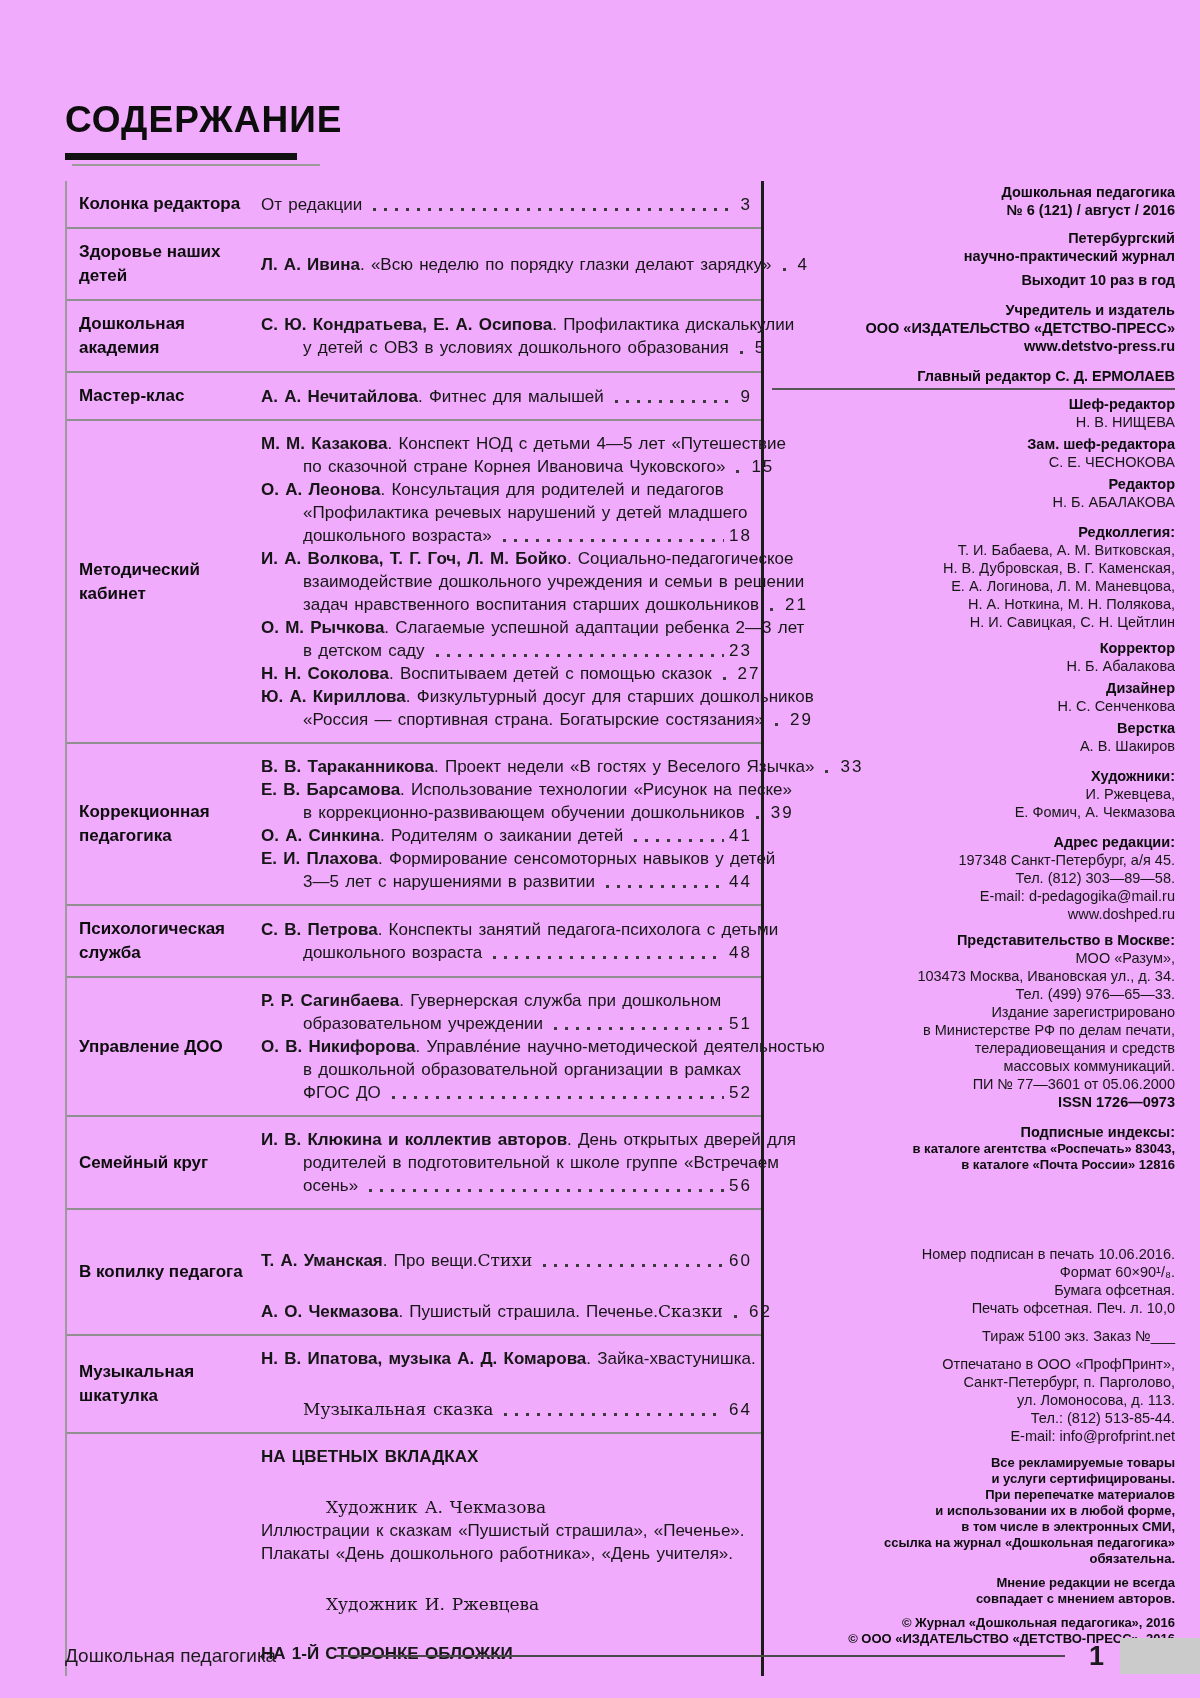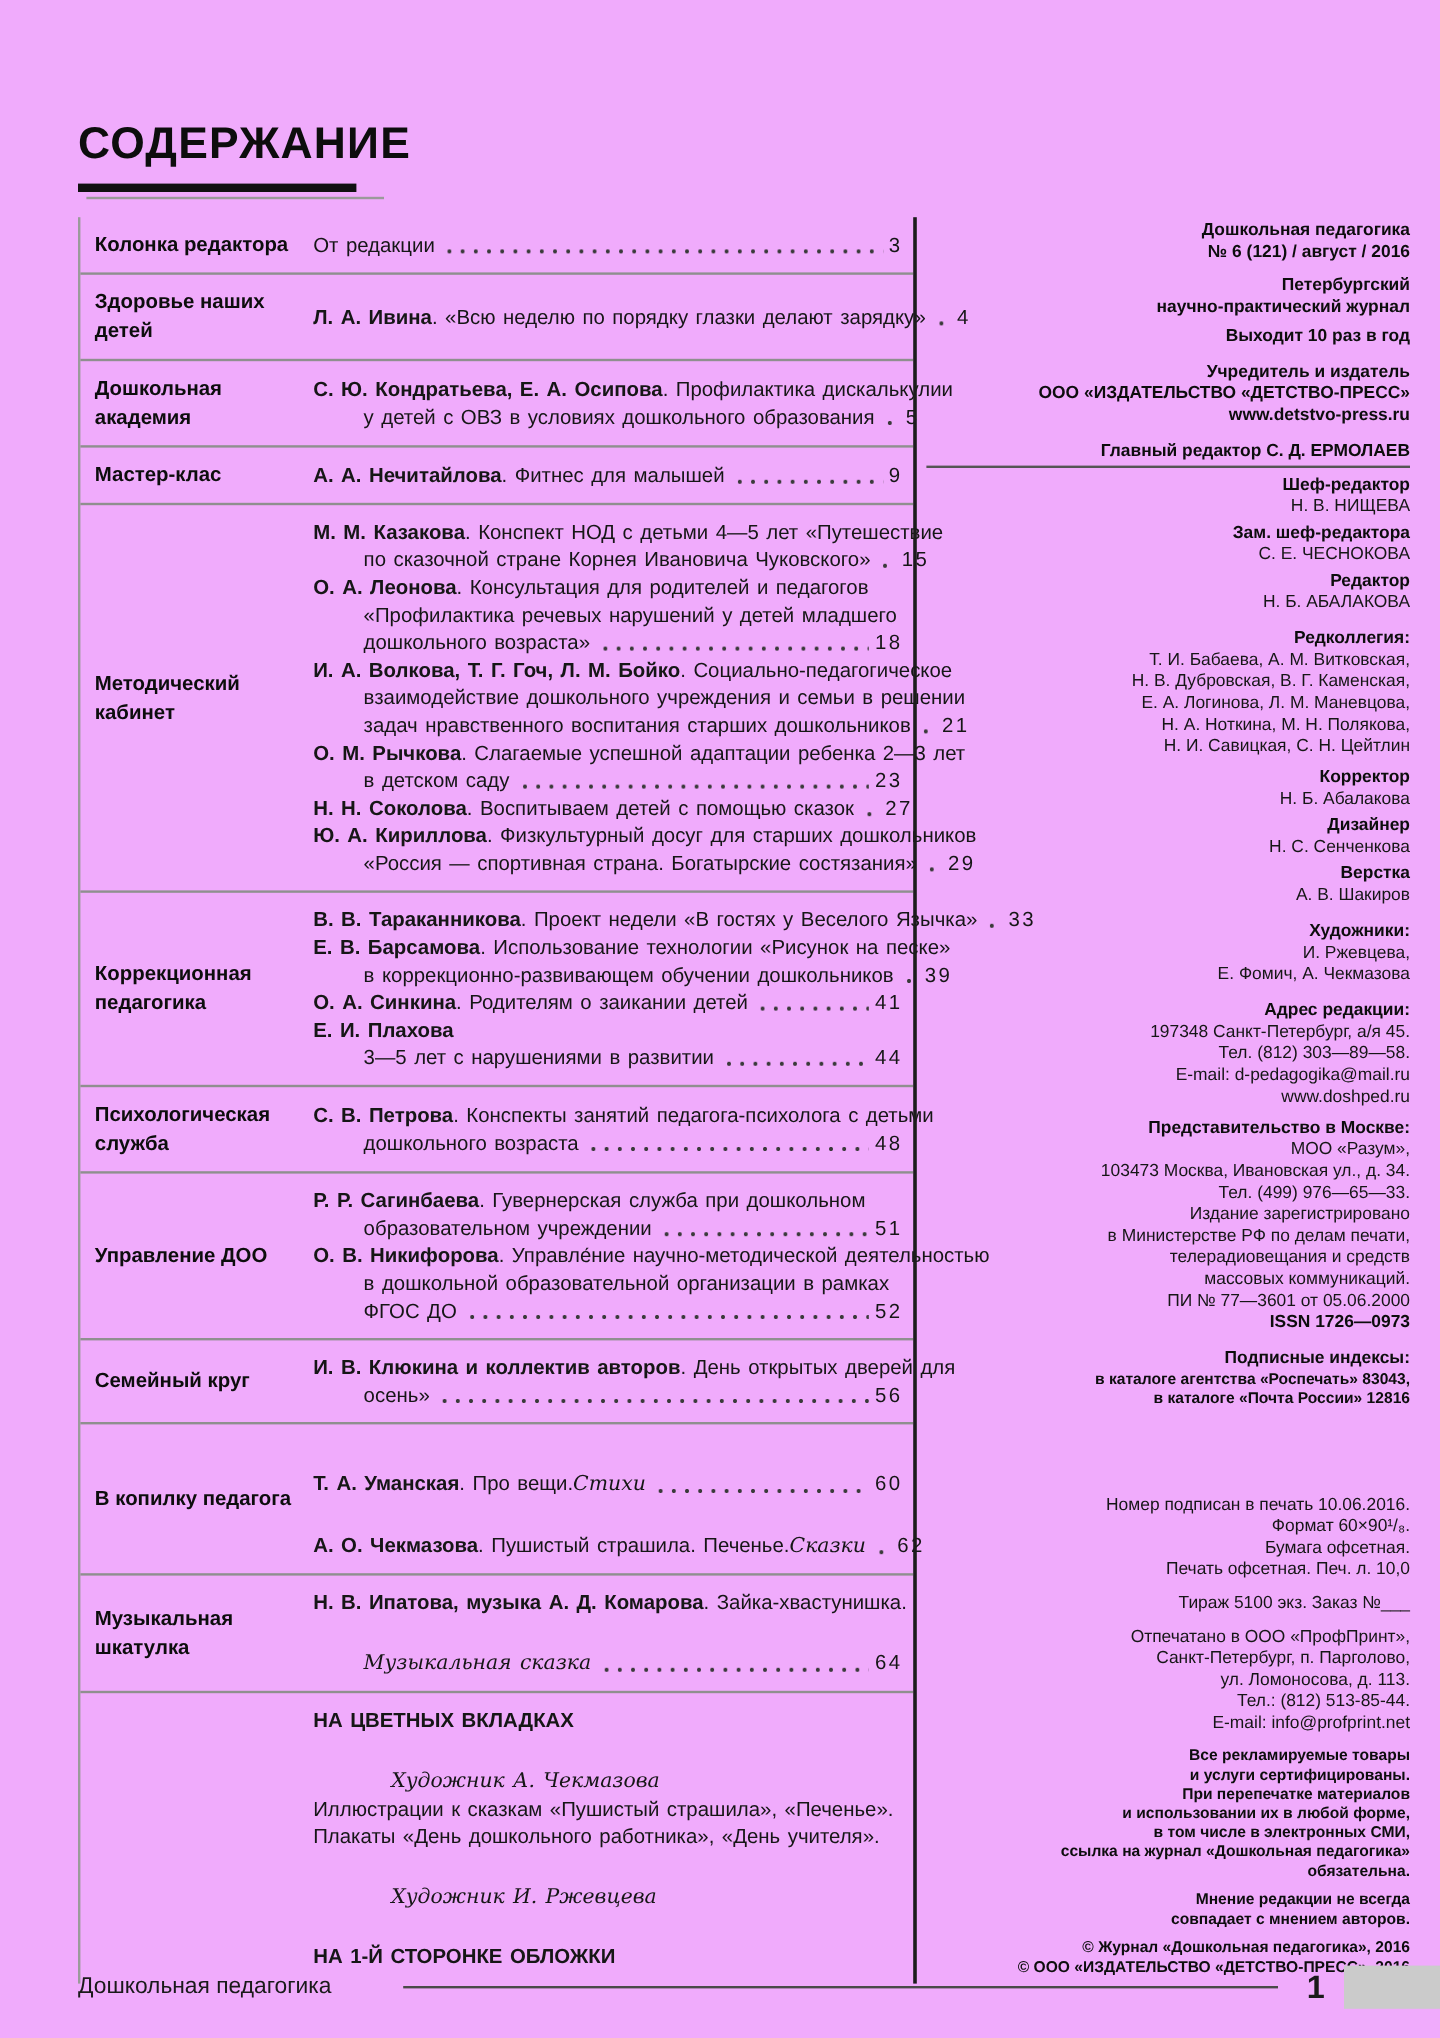--- a/index.html
+++ b/index.html
@@ -31,21 +31,21 @@
   }
   .toc-entries{flex:1;padding-right:9px;min-width:0;}
   .toc-line{
     display:flex;align-items:baseline;white-space:nowrap;
     font-size:17px;line-height:23px;word-spacing:1.5px;color:#161616;
   }
   .toc-line.ind1{padding-left:42px;}
   .toc-line.ind2{padding-left:65px;}
   .toc-spacer{height:26px;}
   .bb{font-weight:700;}
-  .it{font-family:"DejaVu Serif", serif;font-style:italic;margin-top:28px;}
+  .it{font-family:"DejaVu Serif", serif;margin-top:28px;}
   .lead{
     flex:1 1 auto;min-width:14px;height:5px;align-self:flex-end;margin:0 5px 4px 7px;
     background-image:radial-gradient(circle,#3a3a3a 1.5px,rgba(0,0,0,0) 1.9px);
     background-size:11px 5px;background-repeat:repeat-x;background-position:left bottom;
   }
   .pg{letter-spacing:2px;font-size:17px;color:#161616;}
 
   
   .sidebar{
     flex:1;border-left:3px solid #1c1c1c;
@@ -206,20 +206,21 @@
               <span class="pg">39</span>
             </div>
             <div class="toc-line">
               <span class="bb">О. А. Синкина</span>
               <span class="rr">. Родителям о заикании детей</span>
               <span class="lead"></span>
               <span class="pg">41</span>
             </div>
             <div class="toc-line">
               <span class="bb">Е. И. Плахова</span>
+              <span class="rr">. Формирование сенсомоторных навыков у детей</span>
             </div>
             <div class="toc-line ind1">
               <span class="rr">3—5 лет с нарушениями в развитии</span>
               <span class="lead"></span>
               <span class="pg">44</span>
             </div>
           </div>
         </div>
         <div class="toc-row">
           <div class="toc-label">Психологическая служба</div>
@@ -260,20 +261,23 @@
               <span class="pg">52</span>
             </div>
           </div>
         </div>
         <div class="toc-row">
           <div class="toc-label">Семейный круг</div>
           <div class="toc-entries">
             <div class="toc-line">
               <span class="bb">И. В. Клюкина и коллектив авторов</span>
               <span class="rr">. День открытых дверей для</span>
+            </div>
+            <div class="toc-line ind1">
+              <span class="rr">родителей в подготовительной к школе группе «Встречаем</span>
             </div>
             <div class="toc-line ind1">
               <span class="rr">осень»</span>
               <span class="lead"></span>
               <span class="pg">56</span>
             </div>
           </div>
         </div>
         <div class="toc-row">
           <div class="toc-label">В копилку педагога</div>

